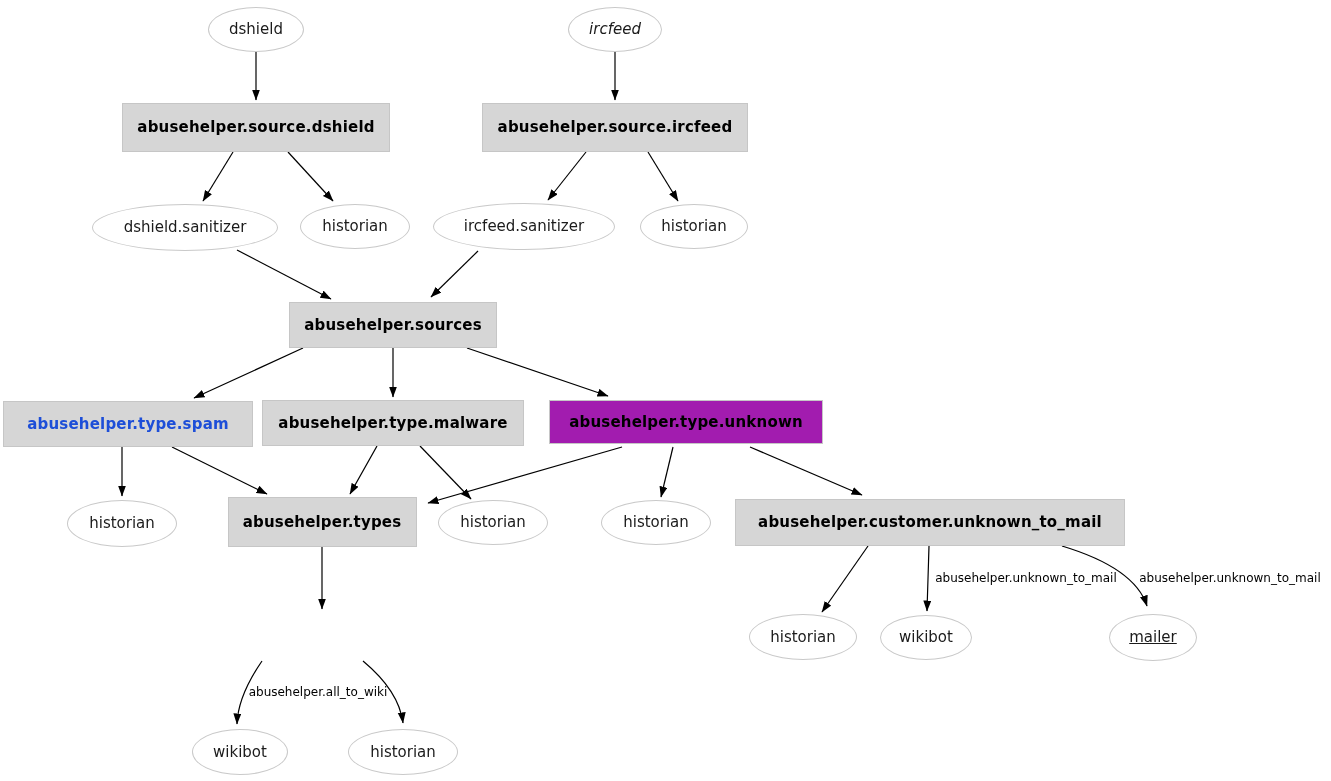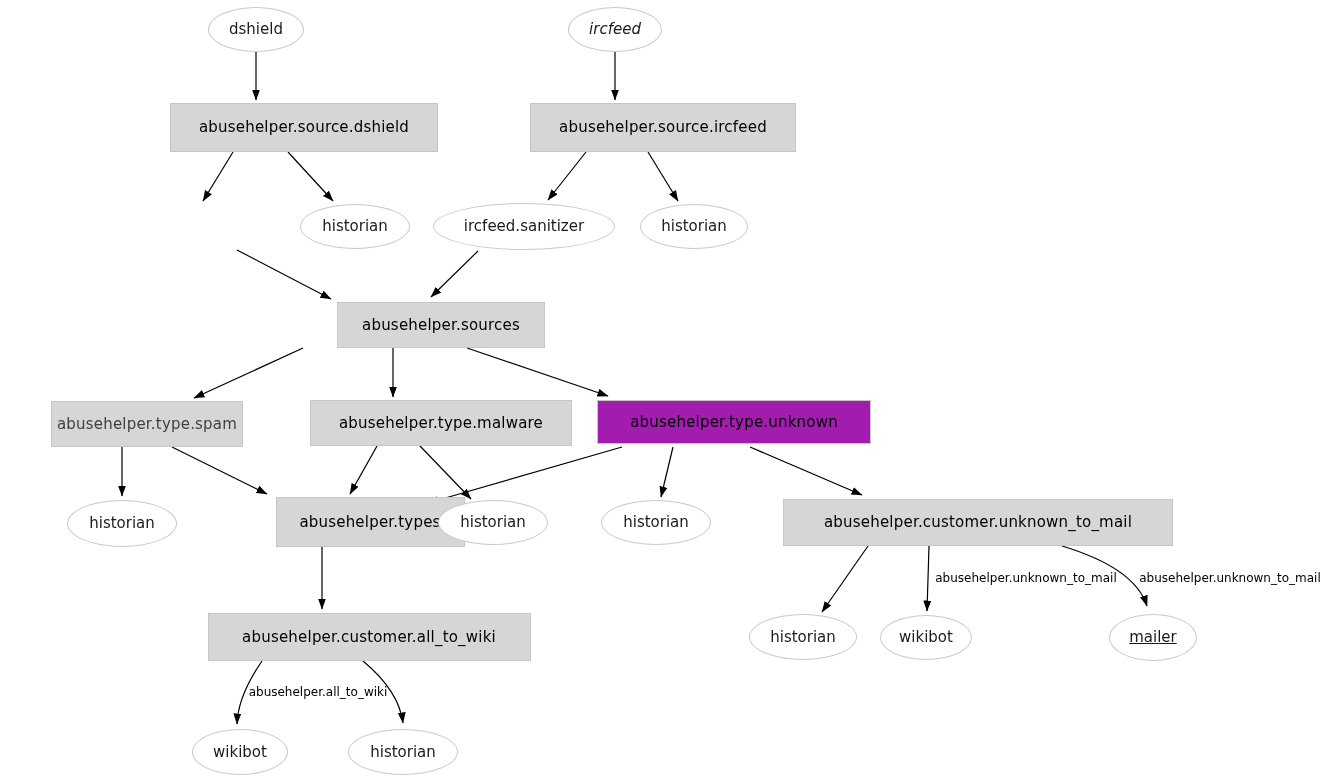--- a/index.html
+++ b/index.html
@@ -1,20 +1,20 @@
 <!DOCTYPE html>
 <html><head>
 <meta charset="utf-8">
 <style>
   html,body{margin:0;padding:0;background:#ffffff;font-family:"DejaVu Sans",sans-serif;}
   #canvas{position:relative;overflow:hidden;}
   #edge-layer{position:absolute;left:0;top:0;}
   .node{position:absolute;display:flex;align-items:center;justify-content:center;
         box-sizing:border-box;white-space:nowrap;text-align:center;}
-  .node.box{font-weight:normal;font-size:15px;letter-spacing:0.2px;margin-left:48px;}
+  .node.box{font-weight:bold;font-size:15px;letter-spacing:0.2px;}
   .node.ellipse{border-radius:50%;font-size:15px;font-weight:normal;}
   .edge-label{font-size:12px;font-family:"DejaVu Sans",sans-serif;}
 </style>
 </head>
 <body>
 
 <div id="canvas" style="width: 1331px; height: 781px; background: rgb(255, 255, 255);">
   <svg id="edge-layer" xmlns="http://www.w3.org/2000/svg" width="1331" height="781">
     <defs>
       <marker id="arrowhead" markerUnits="userSpaceOnUse" markerWidth="12" markerHeight="9" refX="10.5" refY="4" orient="auto">
@@ -46,31 +46,31 @@
       <path d="M1062,546 Q1135,568 1147,606" fill="none" stroke="#000000" stroke-width="1.2" marker-end="url(#arrowhead)"></path>
       <text x="1230" y="582" text-anchor="middle" fill="#000000" class="edge-label">abusehelper.unknown_to_mail</text>
       <path d="M262,661 Q238,696 237,724" fill="none" stroke="#000000" stroke-width="1.2" marker-end="url(#arrowhead)"></path>
       <text x="318" y="696" text-anchor="middle" fill="#000000" class="edge-label">abusehelper.all_to_wiki</text>
       <path d="M363,661 Q399,691 403,723" fill="none" stroke="#000000" stroke-width="1.2" marker-end="url(#arrowhead)"></path>
     </svg>
 <div class="node ellipse" style="left: 208px; top: 6.5px; width: 96px; height: 45px; background: rgb(255, 255, 255); border: 1px solid rgb(201, 201, 201); color: rgb(27, 27, 27);">dshield</div>
     <div class="node box" style="left: 122px; top: 102.5px; width: 268px; height: 49px; background: rgb(214, 214, 214); border: 1px solid rgb(198, 198, 198); color: rgb(0, 0, 0);">abusehelper.source.dshield</div>
     <div class="node ellipse" style="left: 568px; top: 6.5px; width: 94px; height: 45px; background: rgb(255, 255, 255); border: 1px solid rgb(201, 201, 201); color: rgb(27, 27, 27); font-style: italic;">ircfeed</div>
     <div class="node box" style="left: 482px; top: 102.5px; width: 266px; height: 49px; background: rgb(214, 214, 214); border: 1px solid rgb(198, 198, 198); color: rgb(0, 0, 0);">abusehelper.source.ircfeed</div>
+    <div class="node ellipse" style="left: 92px; top: 203.5px; width: 186px; height: 47px; background: rgb(255, 255, 255); border: 1px solid rgb(201, 201, 201); color: rgb(27, 27, 27);">dshield.sanitizer</div>
     <div class="node ellipse" style="left: 300px; top: 203.5px; width: 110px; height: 45px; background: rgb(255, 255, 255); border: 1px solid rgb(201, 201, 201); color: rgb(27, 27, 27);">historian</div>
     <div class="node ellipse" style="left: 433px; top: 202.5px; width: 182px; height: 47px; background: rgb(255, 255, 255); border: 1px solid rgb(201, 201, 201); color: rgb(27, 27, 27);">ircfeed.sanitizer</div>
     <div class="node ellipse" style="left: 640px; top: 203.5px; width: 108px; height: 45px; background: rgb(255, 255, 255); border: 1px solid rgb(201, 201, 201); color: rgb(27, 27, 27);">historian</div>
     <div class="node box" style="left: 289px; top: 302px; width: 208px; height: 46px; background: rgb(214, 214, 214); border: 1px solid rgb(198, 198, 198); color: rgb(0, 0, 0);">abusehelper.sources</div>
-    <div class="node box" style="left: 3px; top: 401px; width: 192px; height: 46px; background: rgb(214, 214, 214); border: 1px solid rgb(198, 198, 198); color: #404040;">abusehelper.type.spam</div>
+    <div class="node box" style="left: 3px; top: 401px; width: 250px; height: 46px; background: rgb(214, 214, 214); border: 1px solid rgb(198, 198, 198); color: #1d4ed8;">abusehelper.type.spam</div>
     <div class="node box" style="left: 262px; top: 400px; width: 262px; height: 46px; background: rgb(214, 214, 214); border: 1px solid rgb(198, 198, 198); color: rgb(0, 0, 0);">abusehelper.type.malware</div>
     <div class="node box" style="left: 549px; top: 399.5px; width: 274px; height: 44px; background: #a21caf; border: 1px solid rgb(198, 198, 198); color: rgb(0, 0, 0);">abusehelper.type.unknown</div>
     <div class="node ellipse" style="left: 67px; top: 499.5px; width: 110px; height: 47px; background: rgb(255, 255, 255); border: 1px solid rgb(201, 201, 201); color: rgb(27, 27, 27);">historian</div>
     <div class="node box" style="left: 227.5px; top: 497px; width: 189px; height: 50px; background: rgb(214, 214, 214); border: 1px solid rgb(198, 198, 198); color: rgb(0, 0, 0);">abusehelper.types</div>
     <div class="node ellipse" style="left: 438px; top: 499.5px; width: 110px; height: 45px; background: rgb(255, 255, 255); border: 1px solid rgb(201, 201, 201); color: rgb(27, 27, 27);">historian</div>
     <div class="node ellipse" style="left: 601px; top: 499.5px; width: 110px; height: 45px; background: rgb(255, 255, 255); border: 1px solid rgb(201, 201, 201); color: rgb(27, 27, 27);">historian</div>
     <div class="node box" style="left: 735px; top: 498.5px; width: 390px; height: 47px; background: rgb(214, 214, 214); border: 1px solid rgb(198, 198, 198); color: rgb(0, 0, 0); text-align: right;">abusehelper.customer.unknown_to_mail</div>
-    <div class="node box" style="left: 159.5px; top: 613px; width: 323px; height: 48px; background: rgb(214, 214, 214); border: 1px solid rgb(198, 198, 198); color: rgb(0, 0, 0);">abusehelper.customer.all_to_wiki</div>
     <div class="node ellipse" style="left: 749px; top: 614px; width: 108px; height: 46px; background: rgb(255, 255, 255); border: 1px solid rgb(201, 201, 201); color: rgb(27, 27, 27);">historian</div>
     <div class="node ellipse" style="left: 880px; top: 614.5px; width: 92px; height: 45px; background: rgb(255, 255, 255); border: 1px solid rgb(201, 201, 201); color: rgb(27, 27, 27);">wikibot</div>
     <div class="node ellipse" style="left: 1109px; top: 613.5px; width: 88px; height: 47px; background: rgb(255, 255, 255); border: 1px solid rgb(201, 201, 201); color: rgb(27, 27, 27); text-decoration: underline;">mailer</div>
     <div class="node ellipse" style="left: 192px; top: 729px; width: 96px; height: 46px; background: rgb(255, 255, 255); border: 1px solid rgb(201, 201, 201); color: rgb(27, 27, 27);">wikibot</div>
     <div class="node ellipse" style="left: 348px; top: 729px; width: 110px; height: 46px; background: rgb(255, 255, 255); border: 1px solid rgb(201, 201, 201); color: rgb(27, 27, 27);">historian</div>
   </div>
 
 </body></html>

